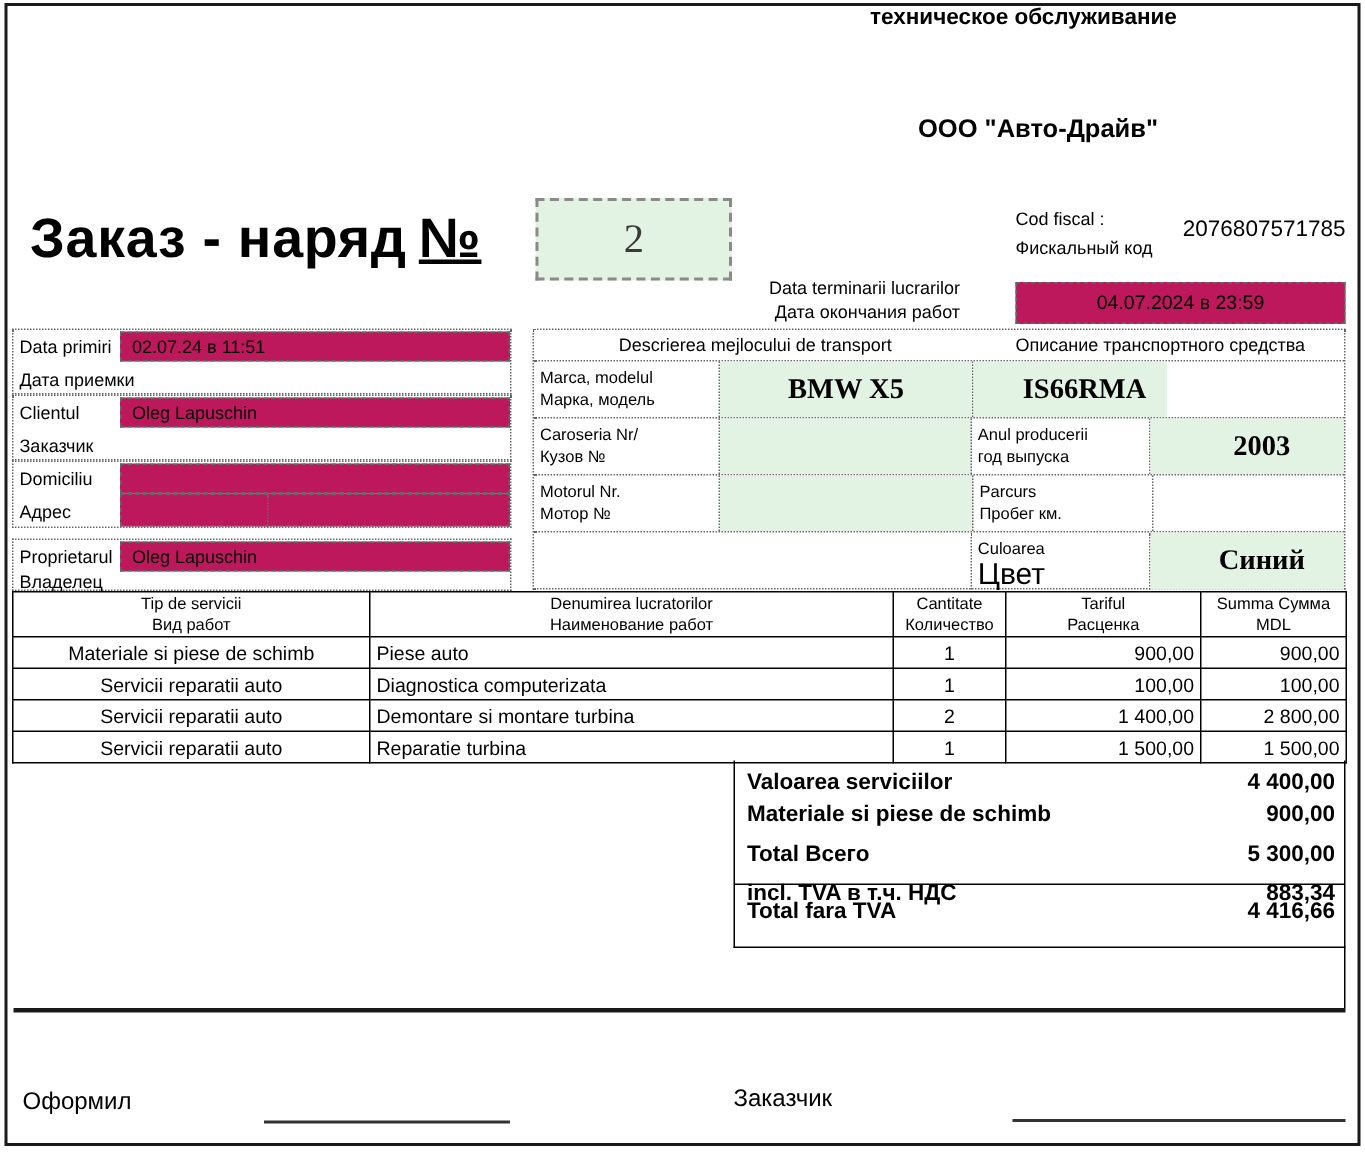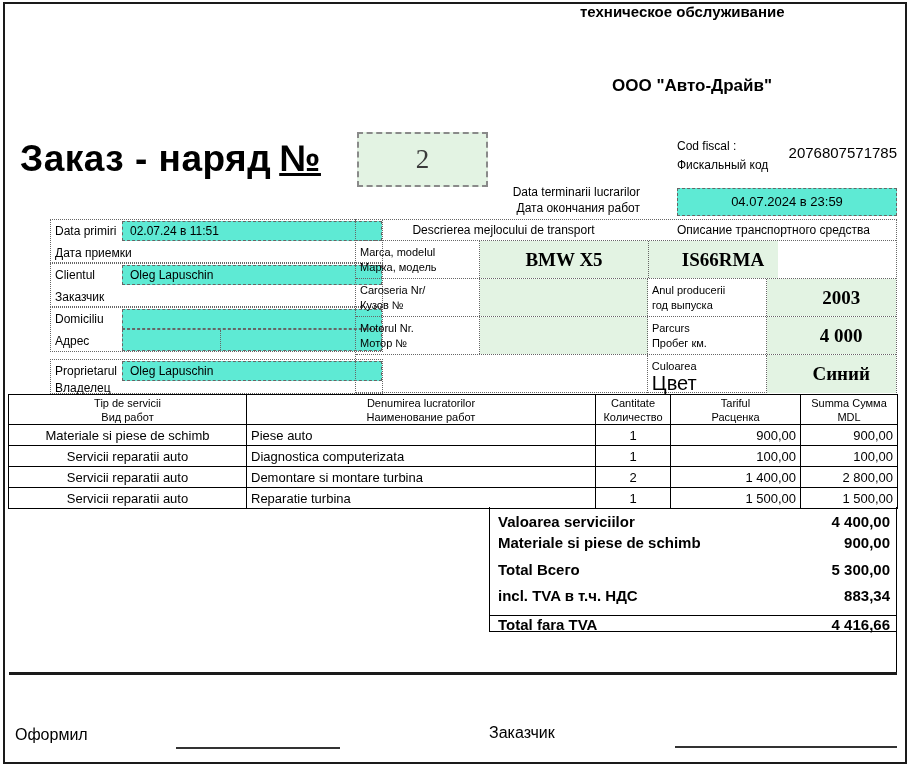--- a/index.html
+++ b/index.html
@@ -11,35 +11,35 @@
   .frame { position:absolute; left:3px; top:2px; width:904px; height:762px; border:2px solid #1a1a1a; }
 
   .abs { position:absolute; }
 
   .top-note { left:580px; top:3px; font-size:15px; font-weight:bold; }
   .company  { left:612px; top:76px; font-size:17px; font-weight:bold; }
 
   .title { left:20px; top:138px; font-size:37px; font-weight:bold; letter-spacing:0.5px; }
   .title .no { text-decoration:underline; margin-left:8px; }
 
-  .gfield { background:#5eead4; border:1px dashed #666; }
+  .gfield { background:#be185d; border:1px dashed #666; }
 
   .order-box { left:357px; top:132px; width:131px; height:55px; border:2px dashed #8a8a8a;
                background:#e3f3e3; text-align:center; line-height:51px;
                font-family:"Liberation Serif", serif; font-size:27px; color:#3a3a3a; }
 
   .fiscal-labels { left:677px; top:137px; font-size:12px; line-height:19px; }
   .fiscal-value  { left:780px; top:144px; width:117px; text-align:right; font-size:15px; }
 
   .completion-labels { left:480px; top:184px; width:160px; text-align:right; font-size:12px; line-height:16px; }
   .completion-box { left:677px; top:188px; width:220px; height:28px; text-align:center;
                     line-height:26px; font-size:13px; }
 
   
-  .pair { left:8px; width:333px; border:1px dotted #666;margin-left:42px; }
+  .pair { left:8px; width:333px; border:1px dotted #666; }
   .pair .lro { position:absolute; left:4px; top:4px;  font-size:12px; }
   .pair .lru { position:absolute; left:4px; top:26px; font-size:12px; }
   .pair .val { position:absolute; left:71px; top:1px; width:260px; height:20px;
                font-size:12px; line-height:19px; padding-left:7px; }
   .p1 { top:219px; height:44px; }
   .p2 { top:263px; height:44px; }
   .p3 { top:307px; height:45px; }
   .p3 .val2 { position:absolute; left:71px; top:21px; width:260px; height:22px; }
   .p3 .divider { position:absolute; left:97px; top:0; width:0; height:22px; border-left:1px dotted #666; }
   .p4 { top:359px; height:35px; }
@@ -69,21 +69,21 @@
   table.svc th { font-weight:normal; font-size:11px; height:30px; line-height:14px; text-align:center; }
   table.svc td { font-size:13px; height:21px; padding:0 4px; }
   td.c { text-align:center; } td.l { text-align:left; } td.r { text-align:right; }
 
   
   .totals { left:489px; top:507px; width:408px; height:125px;
             border-left:1px solid #000; border-right:1px solid #000; border-bottom:1px solid #000; }
   .trow { position:absolute; left:0; width:100%; display:flex; justify-content:space-between;
           font-weight:bold; font-size:15px; padding:0 6px 0 8px; }
   .tr1 { top:6px; }  .tr2 { top:27px; } .tr3 { top:54px; } .tr4 { top:80px; }
-  .tr5 { top:108px; height:27px; border-top:1px solid #000; align-items:flex-start; }
+  .tr5 { top:82px; height:27px; border-top:1px solid #000; align-items:flex-end; }
   .totals-ext { left:896px; top:632px; width:1px; height:40px; background:#000; }
 
   .thick-rule { left:9px; top:672px; width:888px; height:3px; background:#1a1a1a; }
 
   
   .sig-label { font-weight:normal; font-size:16px; }
   .prepared  { left:15px;  top:726px; }
   .customer  { left:489px; top:724px; }
   .sig-line  { border-top:2px solid #333; height:0; }
   .sig-line1 { left:176px; top:747px; width:164px; }
@@ -167,21 +167,20 @@
     <div class="vp-row bb">
       <div class="vp-lbl">
         <div>Motorul Nr.</div>
         <div>Мотор №</div>
       </div>
       <div class="vp-val"></div>
       <div class="vp-lbl2">
         <div>Parcurs</div>
         <div>Пробег км.</div>
       </div>
-      <div class="vp-val last">4 000</div>
     </div>
     <div class="vp-row">
       <div class="vp-empty1"></div>
       <div class="vp-empty2"></div>
       <div class="vp-lbl2">
         <div>Culoarea</div>
         <div class="ru-big">Цвет</div>
       </div>
       <div class="vp-val last">Синий</div>
     </div>

